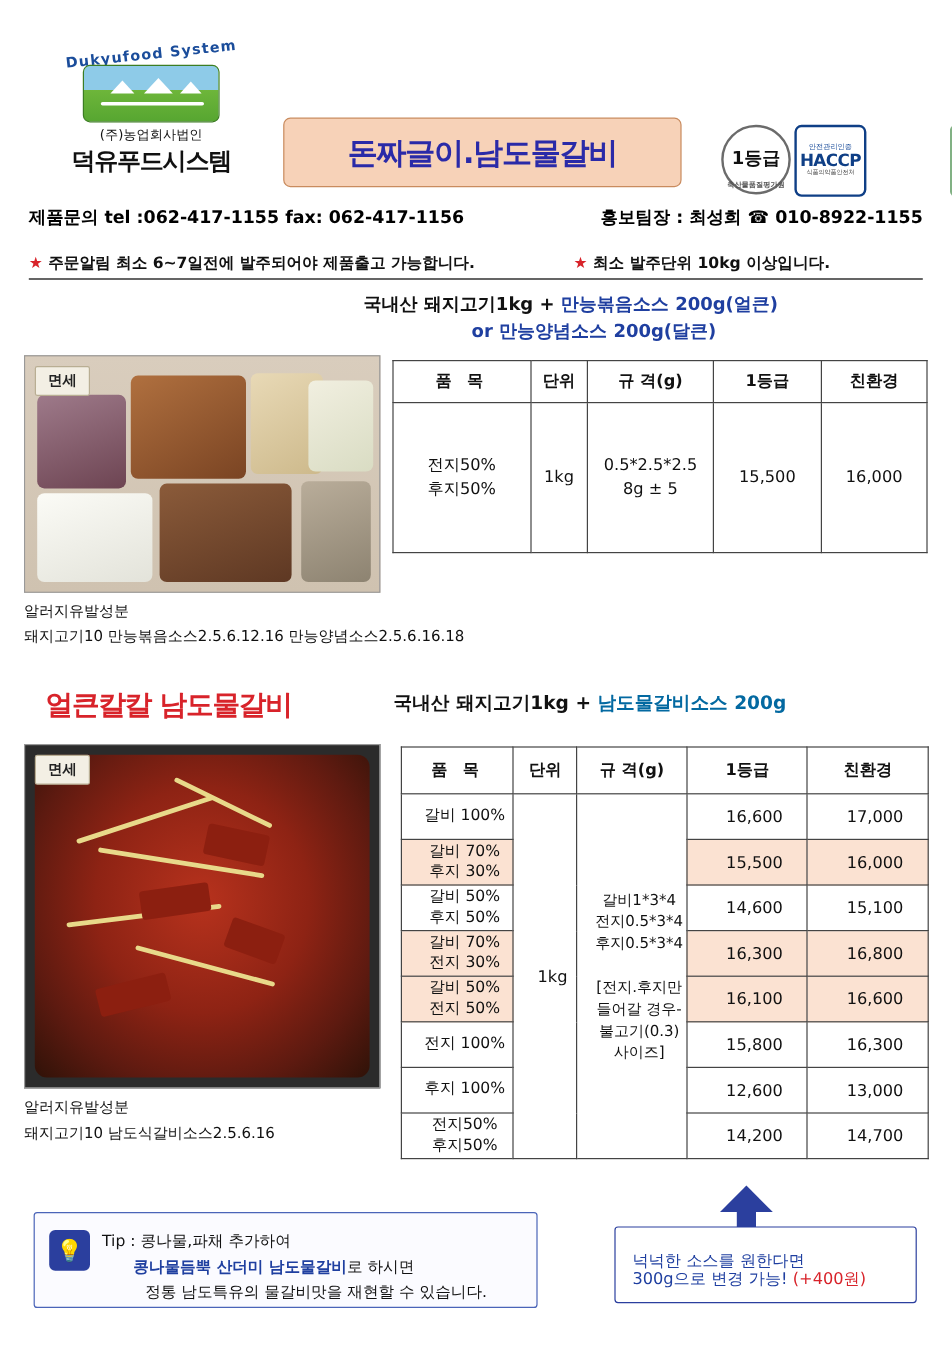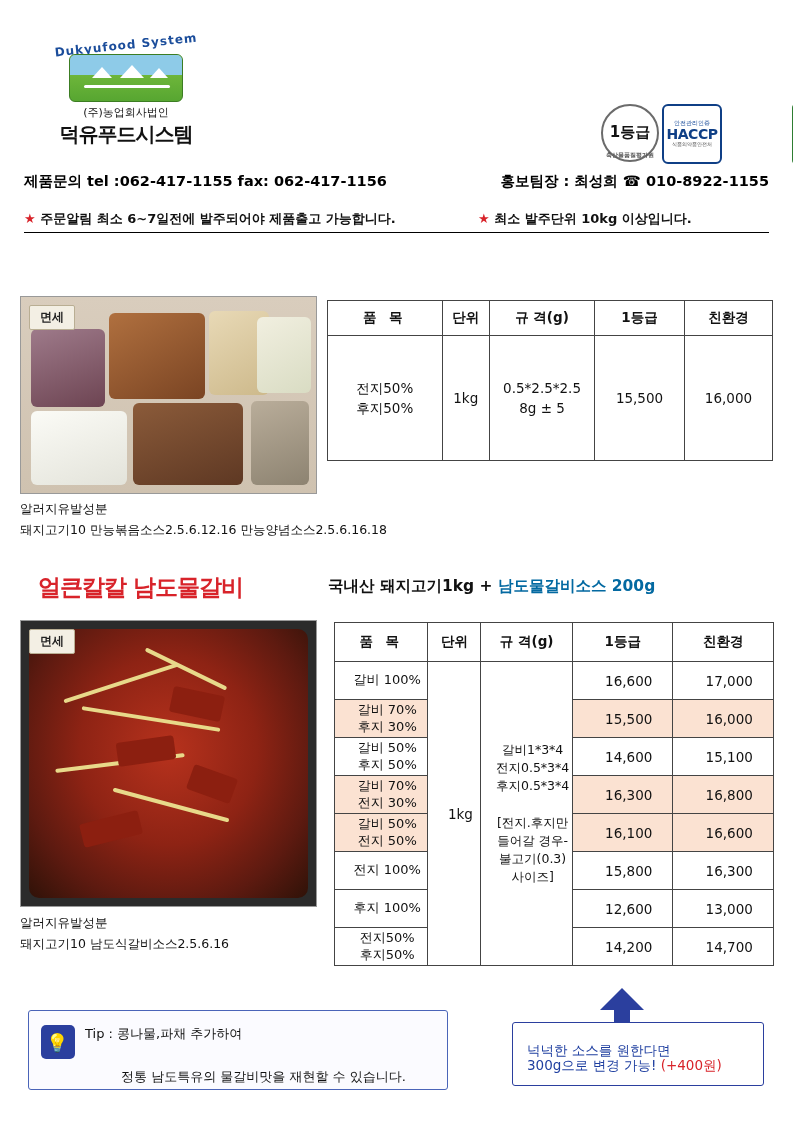--- a/index.html
+++ b/index.html
@@ -173,20 +173,23 @@
         <div class="sky"></div>
         <div class="house"></div>
           <div class="house2"></div>
           <div class="house3"></div>
         <div class="bar"></div>
       </div>
       <div class="logo-sub">(주)농업회사법인</div>
       <div class="logo-name">덕유푸드시스템</div>
     </div>
 
+    <div class="title-box">
+      <span>돈짜글이.남도물갈비</span>
+    </div>
 
     <div class="cert cert-1">
       <div class="seal">
         <div class="big">1등급</div>
         <div class="seal-ring">축산물품질평가원</div>
       </div>
     </div>
 
     <div class="cert cert-2">
       <div class="haccp">
@@ -210,20 +213,24 @@
     <div class="right">홍보팀장 : 최성희 ☎ 010-8922-1155</div>
   </div>
 
   <div class="notice">
     <div class="n1"><span class="star">★</span><span> 주문알림   최소 6~7일전에 발주되어야 제품출고 가능합니다.</span></div>
     <div class="n2"><span class="star">★</span><span> 최소 발주단위 10kg 이상입니다.</span></div>
   </div>
   <div class="rule"></div>
 
 
+  <div class="sec1-desc">
+    <span>국내산 돼지고기1kg + </span><span class="blue">만능볶음소스 200g(얼큰)</span>
+    <span class="l2 blue">or  만능양념소스 200g(달큰)</span>
+  </div>
 
   <div class="photo1">
     <div class="tray"></div>
     <div class="p1-cell" style="left:10px;top:32px;width:74px;height:78px;background:linear-gradient(160deg,#9e7a8a,#6d4452);"></div>
     <div class="p1-cell" style="left:88px;top:16px;width:96px;height:86px;background:linear-gradient(150deg,#b0703f,#7a4423);"></div>
     <div class="p1-cell" style="left:188px;top:14px;width:60px;height:84px;background:linear-gradient(150deg,#e8d9b6,#cdb98b);"></div>
     <div class="p1-cell" style="left:236px;top:20px;width:54px;height:76px;background:linear-gradient(150deg,#f1efe0,#d9dcc3);"></div>
     <div class="p1-cell" style="left:10px;top:114px;width:96px;height:74px;background:linear-gradient(160deg,#fbfbf6,#e3e3da);"></div>
     <div class="p1-cell" style="left:112px;top:106px;width:110px;height:82px;background:linear-gradient(160deg,#8b5b3a,#5e3823);"></div>
     <div class="p1-cell" style="left:230px;top:104px;width:58px;height:84px;background:linear-gradient(160deg,#b9ad9a,#8d8371);"></div>
@@ -347,20 +354,21 @@
 후지50%</td>
         <td>14,200</td>
         <td>14,700</td>
       </tr>
     </tbody>
   </table>
 
   <div class="tipbox">
     <div class="bulb">💡</div>
     <div class="tip-l1">Tip : 콩나물,파채 추가하여</div>
+    <div class="tip-l2"><b>콩나물듬뿍 산더미 남도물갈비</b><span>로 하시면</span></div>
     <div class="tip-l3">정통 남도특유의 물갈비맛을 재현할 수 있습니다.</div>
   </div>
 
   <div class="arrow">
     <div class="head"></div>
     <div class="stem"></div>
   </div>
 
   <div class="bluebox">
     <div class="b1">넉넉한 소스를 원한다면</div>

